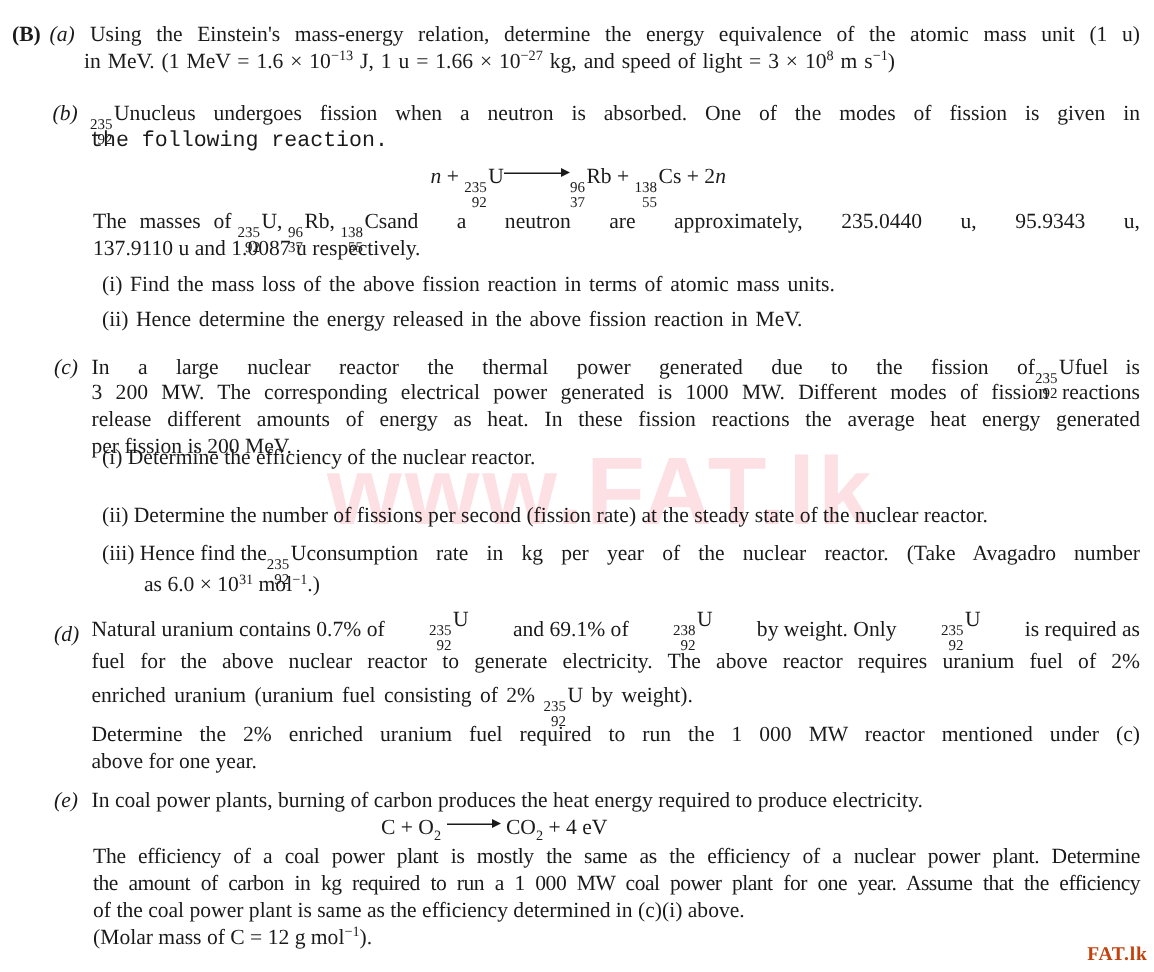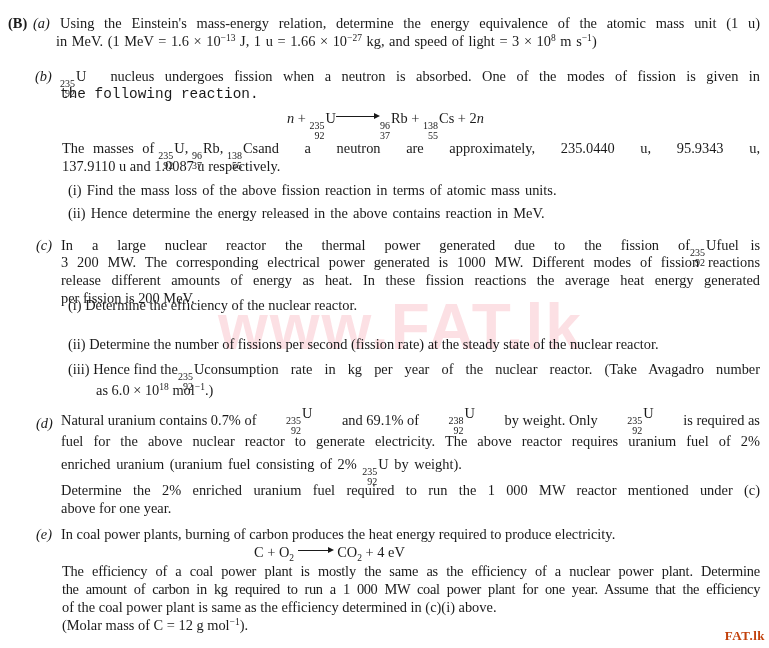--- a/index.html
+++ b/index.html
@@ -35,21 +35,21 @@
   <div class="line" style="left:33px; top:14px;"><i>(a)</i></div>
   <div class="line just" style="left:60px; top:14px; width:700px;">Using the Einstein's mass-energy relation, determine the energy equivalence of the atomic mass unit (1 u)</div>
   <div class="line" style="left:56px; top:32px; word-spacing:1px;"><span>in MeV. (1 MeV = 1.6 × 10</span><sup>−13</sup><span> J,  1 u = 1.66 × 10</span><sup>−27</sup><span> kg, and speed of light = 3 × 10</span><sup>8</sup><span> m s</span><sup>−1</sup><span>)</span></div>
 
   <div class="line" style="left:35px; top:67px;"><i>(b)</i></div>
   <div class="line" style="left:60px; top:67px; width:700px; display:flex; align-items:baseline;">
     <span class="iso"><span class="nums">
           <span>235</span>
           <span>92</span>
         </span><span>U</span></span>
-    <span style="flex:1; text-align:justify; text-align-last:justify; word-spacing:2px;padding-left:24px;"> nucleus undergoes fission when a neutron is absorbed. One of the modes of fission is given in</span>
+    <span style="flex:1; text-align:justify; text-align-last:justify; word-spacing:2px;"> nucleus undergoes fission when a neutron is absorbed. One of the modes of fission is given in</span>
   </div>
   <div class="line" style="left:60px; top:85px;font-family:Liberation Mono, monospace;">the following reaction.</div>
 
   <div class="line" style="left:287px; top:109px;">
     <i>n</i><span> + </span><span class="iso"><span class="nums">
           <span>235</span>
           <span>92</span>
         </span><span>U</span></span><span class="arrow"></span><span class="iso"><span class="nums">
           <span>96</span>
           <span>37</span>
@@ -72,21 +72,21 @@
         </span><span>Rb</span></span>
       <span>,&nbsp;</span>
     <span class="iso"><span class="nums">
           <span>138</span>
           <span>55</span>
         </span><span>Cs</span></span>
     <span style="flex:1; text-align:justify; text-align-last:justify; word-spacing:3px;"> and a neutron are approximately, 235.0440 u, 95.9343 u,</span>
   </div>
   <div class="line" style="left:62px; top:157px;">137.9110 u and 1.0087 u respectively.</div>
   <div class="line" style="left:68px; top:181px; word-spacing:1.5px;">(i) Find the mass loss of the above fission reaction in terms of atomic mass units.</div>
-  <div class="line" style="left:68px; top:204px; word-spacing:1.5px;">(ii) Hence determine the energy released in the above contains reaction in MeV.</div>
+  <div class="line" style="left:68px; top:204px; word-spacing:1.5px;">(ii) Hence determine the energy released in the above fission reaction in MeV.</div>
 
   <div class="line" style="left:36px; top:236px;"><i>(c)</i></div>
   <div class="line" style="left:61px; top:236px; width:699px; display:flex; align-items:flex-start;">
     <span style="flex:1; text-align:justify; text-align-last:justify;">In a large nuclear reactor the thermal power generated due to the fission of </span>
     <span class="iso"><span class="nums">
           <span>235</span>
           <span>92</span>
         </span><span>U</span></span>
     <span style="word-spacing:8px;"> fuel is</span>
   </div>
@@ -96,21 +96,21 @@
   <div class="line" style="left:68px; top:296px;">(i) Determine the efficiency of the nuclear reactor.</div>
   <div class="line" style="left:68px; top:335px;">(ii) Determine the number of fissions per second (fission rate) at the steady state of the nuclear reactor.</div>
   <div class="line" style="left:68px; top:360px; width:692px; display:flex; align-items:flex-start;">
     <span>(iii) Hence find the </span>
     <span class="iso"><span class="nums">
           <span>235</span>
           <span>92</span>
         </span><span>U</span></span>
     <span style="flex:1; text-align:justify; text-align-last:justify;"> consumption rate in kg per year of the nuclear reactor. (Take Avagadro number</span>
   </div>
-  <div class="line" style="left:96px; top:381px;"><span>as 6.0 × 10</span><sup>18</sup><span> mol</span><sup>−1</sup><span>.)</span></div>
+  <div class="line" style="left:96px; top:381px;"><span>as 6.0 × 10</span><sup>31</sup><span> mol</span><sup>−1</sup><span>.)</span></div>
 
   <div class="line" style="left:36px; top:414px;"><i>(d)</i></div>
   <div class="line" style="left:61px; top:404px; width:699px; display:flex; align-items:center; justify-content:space-between;">
     <span>Natural uranium contains 0.7% of </span>
     <span class="iso"><span class="nums">
           <span>235</span>
           <span>92</span>
         </span><span>U</span></span>
     <span> and 69.1% of </span>
     <span class="iso"><span class="nums">

